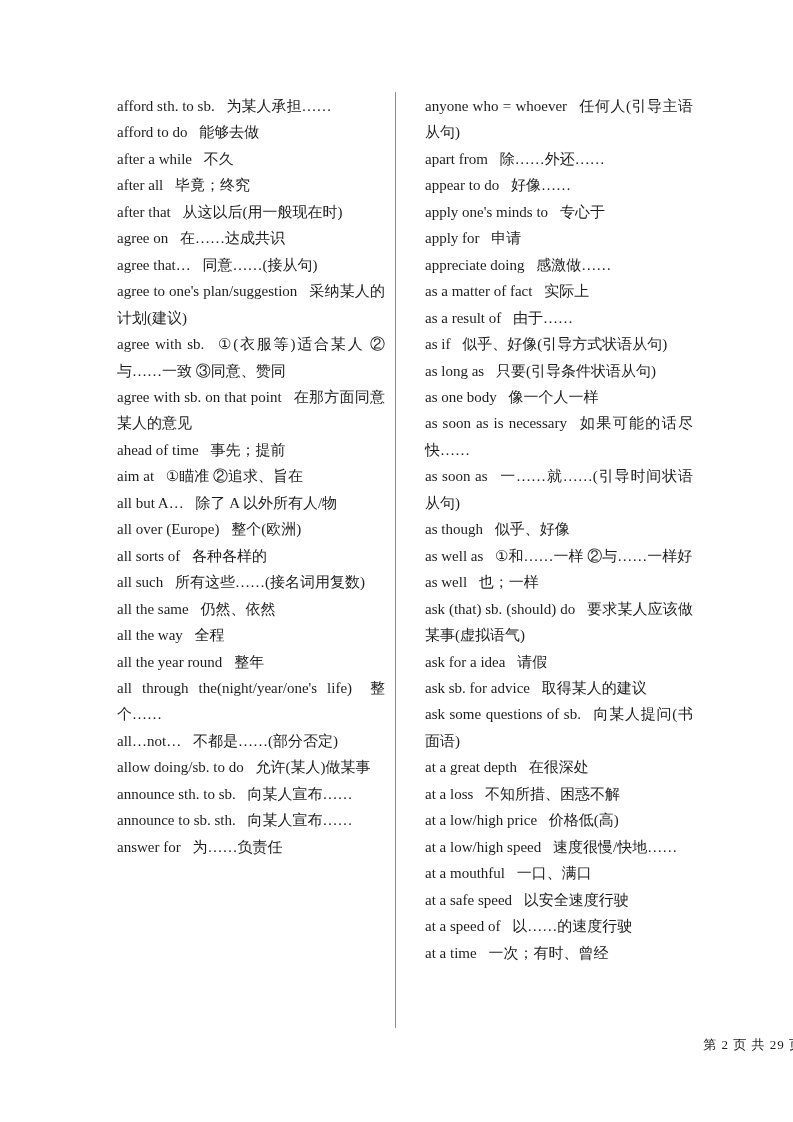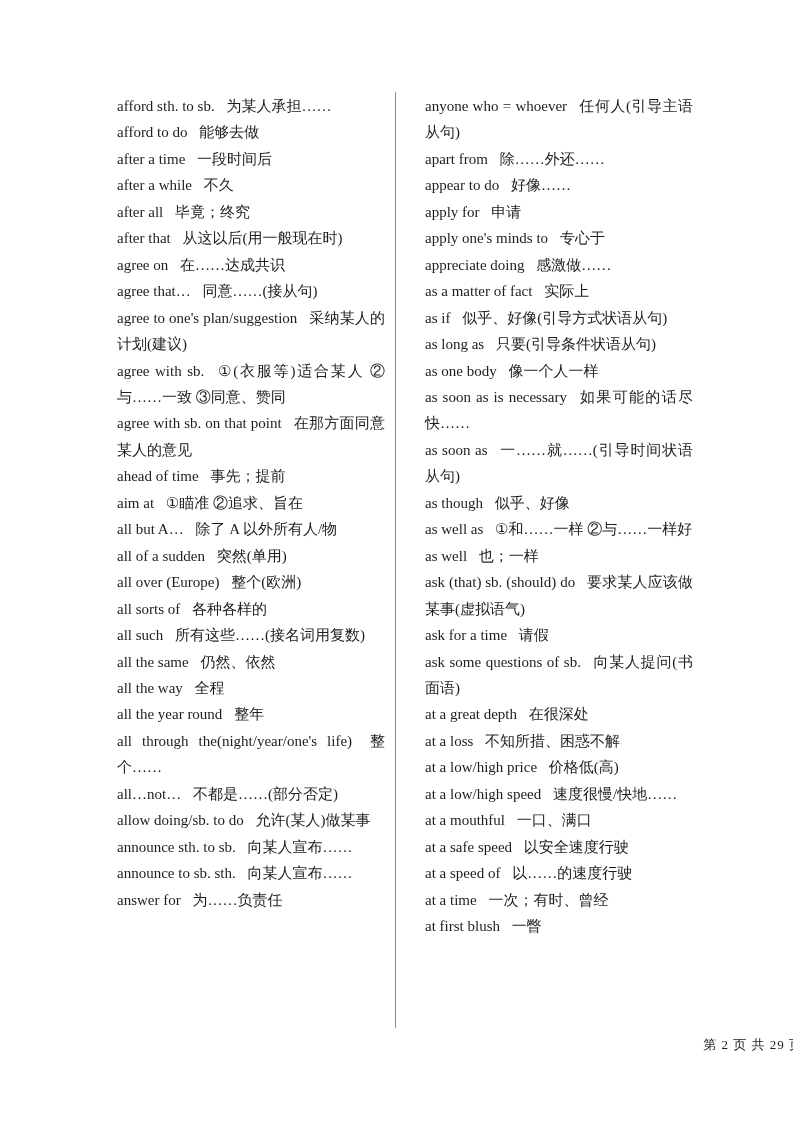--- a/index.html
+++ b/index.html
@@ -52,72 +52,71 @@
     color: #1d1d1d;
   }
 </style>
 </head>
 <body>
 
 <div class="page">
   <div class="column column-left">
       <p class="entry"><span class="en">afford sth. to sb.</span> <span class="zh">为某人承担……</span></p>
       <p class="entry"><span class="en">afford to do</span> <span class="zh">能够去做</span></p>
-      <p class="entry"><span class="en">after a time</span> <span class="zh">一段时间后</span></p>
       <p class="entry"><span class="en">after a while</span> <span class="zh">不久</span></p>
       <p class="entry"><span class="en">after all</span> <span class="zh">毕竟；终究</span></p>
       <p class="entry"><span class="en">after that</span> <span class="zh">从这以后(用一般现在时)</span></p>
       <p class="entry"><span class="en">agree on</span> <span class="zh">在……达成共识</span></p>
       <p class="entry"><span class="en">agree that…</span> <span class="zh">同意……(接从句)</span></p>
       <p class="entry"><span class="en">agree to one's plan/suggestion</span> <span class="zh">采纳某人的计划(建议)</span></p>
       <p class="entry"><span class="en">agree with sb.</span> <span class="zh">①(衣服等)适合某人 ②与……一致 ③同意、赞同</span></p>
       <p class="entry"><span class="en">agree with sb. on that point</span> <span class="zh">在那方面同意某人的意见</span></p>
       <p class="entry"><span class="en">ahead of time</span> <span class="zh">事先；提前</span></p>
       <p class="entry"><span class="en">aim at</span> <span class="zh">①瞄准 ②追求、旨在</span></p>
       <p class="entry"><span class="en">all but A…</span> <span class="zh">除了 A 以外所有人/物</span></p>
-      <p class="entry"><span class="en">all of a sudden</span> <span class="zh">突然(单用)</span></p>
       <p class="entry"><span class="en">all over (Europe)</span> <span class="zh">整个(欧洲)</span></p>
       <p class="entry"><span class="en">all sorts of</span> <span class="zh">各种各样的</span></p>
       <p class="entry"><span class="en">all such</span> <span class="zh">所有这些……(接名词用复数)</span></p>
       <p class="entry"><span class="en">all the same</span> <span class="zh">仍然、依然</span></p>
       <p class="entry"><span class="en">all the way</span> <span class="zh">全程</span></p>
       <p class="entry"><span class="en">all the year round</span> <span class="zh">整年</span></p>
       <p class="entry"><span class="en">all through the(night/year/one's life)</span> <span class="zh">整个……</span></p>
       <p class="entry"><span class="en">all…not…</span> <span class="zh">不都是……(部分否定)</span></p>
       <p class="entry"><span class="en">allow doing/sb. to do</span> <span class="zh">允许(某人)做某事</span></p>
       <p class="entry"><span class="en">announce sth. to sb.</span> <span class="zh">向某人宣布……</span></p>
       <p class="entry"><span class="en">announce to sb. sth.</span> <span class="zh">向某人宣布……</span></p>
       <p class="entry"><span class="en">answer for</span> <span class="zh">为……负责任</span></p>
     </div>
   <div class="column-divider"></div>
   <div class="column column-right">
       <p class="entry"><span class="en">anyone who = whoever</span> <span class="zh">任何人(引导主语从句)</span></p>
       <p class="entry"><span class="en">apart from</span> <span class="zh">除……外还……</span></p>
       <p class="entry"><span class="en">appear to do</span> <span class="zh">好像……</span></p>
+      <p class="entry"><span class="en">apply one's minds to</span> <span class="zh">专心于</span></p>
       <p class="entry"><span class="en">apply for</span> <span class="zh">申请</span></p>
-      <p class="entry"><span class="en">apply one's minds to</span> <span class="zh">专心于</span></p>
       <p class="entry"><span class="en">appreciate doing</span> <span class="zh">感激做……</span></p>
       <p class="entry"><span class="en">as a matter of fact</span> <span class="zh">实际上</span></p>
+      <p class="entry"><span class="en">as a result of</span> <span class="zh">由于……</span></p>
       <p class="entry"><span class="en">as if</span> <span class="zh">似乎、好像(引导方式状语从句)</span></p>
       <p class="entry"><span class="en">as long as</span> <span class="zh">只要(引导条件状语从句)</span></p>
       <p class="entry"><span class="en">as one body</span> <span class="zh">像一个人一样</span></p>
       <p class="entry"><span class="en">as soon as is necessary</span> <span class="zh">如果可能的话尽快……</span></p>
       <p class="entry"><span class="en">as soon as</span> <span class="zh">一……就……(引导时间状语从句)</span></p>
       <p class="entry"><span class="en">as though</span> <span class="zh">似乎、好像</span></p>
       <p class="entry"><span class="en">as well as</span> <span class="zh">①和……一样 ②与……一样好</span></p>
       <p class="entry"><span class="en">as well</span> <span class="zh">也；一样</span></p>
       <p class="entry"><span class="en">ask (that) sb. (should) do</span> <span class="zh">要求某人应该做某事(虚拟语气)</span></p>
-      <p class="entry"><span class="en">ask for a time</span> <span class="zh">请假</span></p>
+      <p class="entry"><span class="en">ask for a idea</span> <span class="zh">请假</span></p>
+      <p class="entry"><span class="en">ask sb. for advice</span> <span class="zh">取得某人的建议</span></p>
       <p class="entry"><span class="en">ask some questions of sb.</span> <span class="zh">向某人提问(书面语)</span></p>
       <p class="entry"><span class="en">at a great depth</span> <span class="zh">在很深处</span></p>
       <p class="entry"><span class="en">at a loss</span> <span class="zh">不知所措、困惑不解</span></p>
       <p class="entry"><span class="en">at a low/high price</span> <span class="zh">价格低(高)</span></p>
       <p class="entry"><span class="en">at a low/high speed</span> <span class="zh">速度很慢/快地……</span></p>
       <p class="entry"><span class="en">at a mouthful</span> <span class="zh">一口、满口</span></p>
       <p class="entry"><span class="en">at a safe speed</span> <span class="zh">以安全速度行驶</span></p>
       <p class="entry"><span class="en">at a speed of</span> <span class="zh">以……的速度行驶</span></p>
       <p class="entry"><span class="en">at a time</span> <span class="zh">一次；有时、曾经</span></p>
-      <p class="entry"><span class="en">at first blush</span> <span class="zh">一瞥</span></p>
     </div>
   <div class="footer">
     <span>第 2 页 共 29 页</span>
   </div>
 </div>
 
 </body></html>

